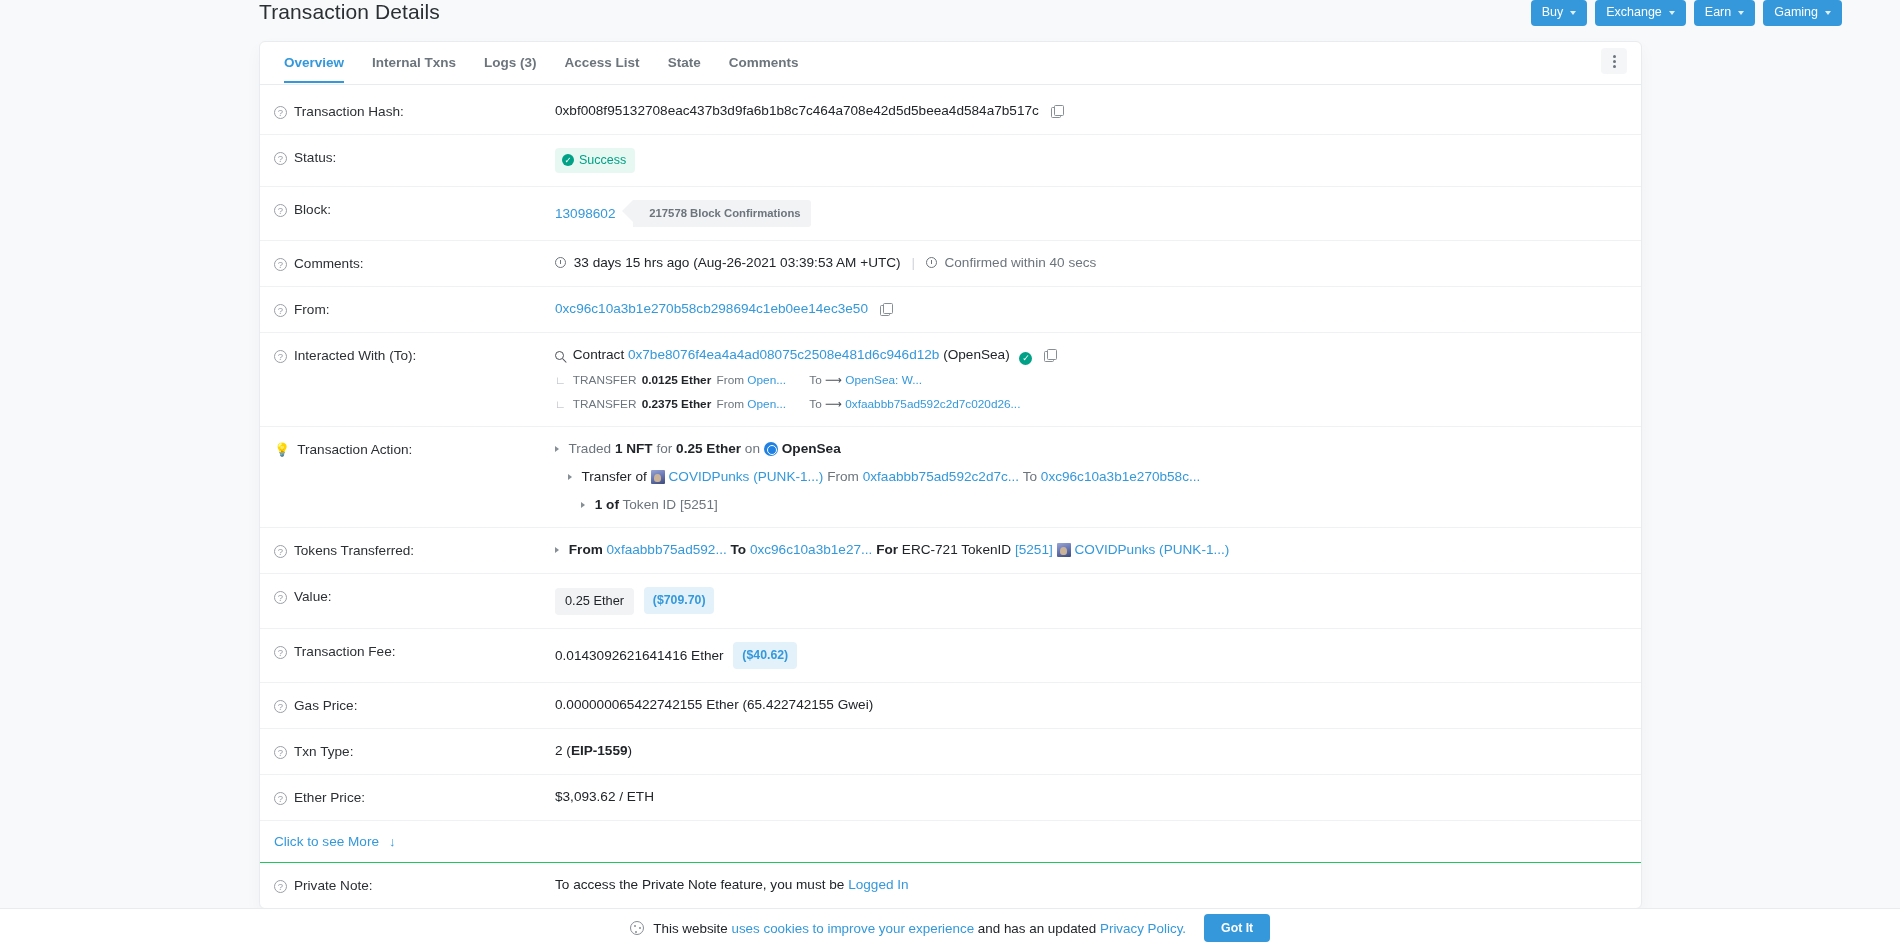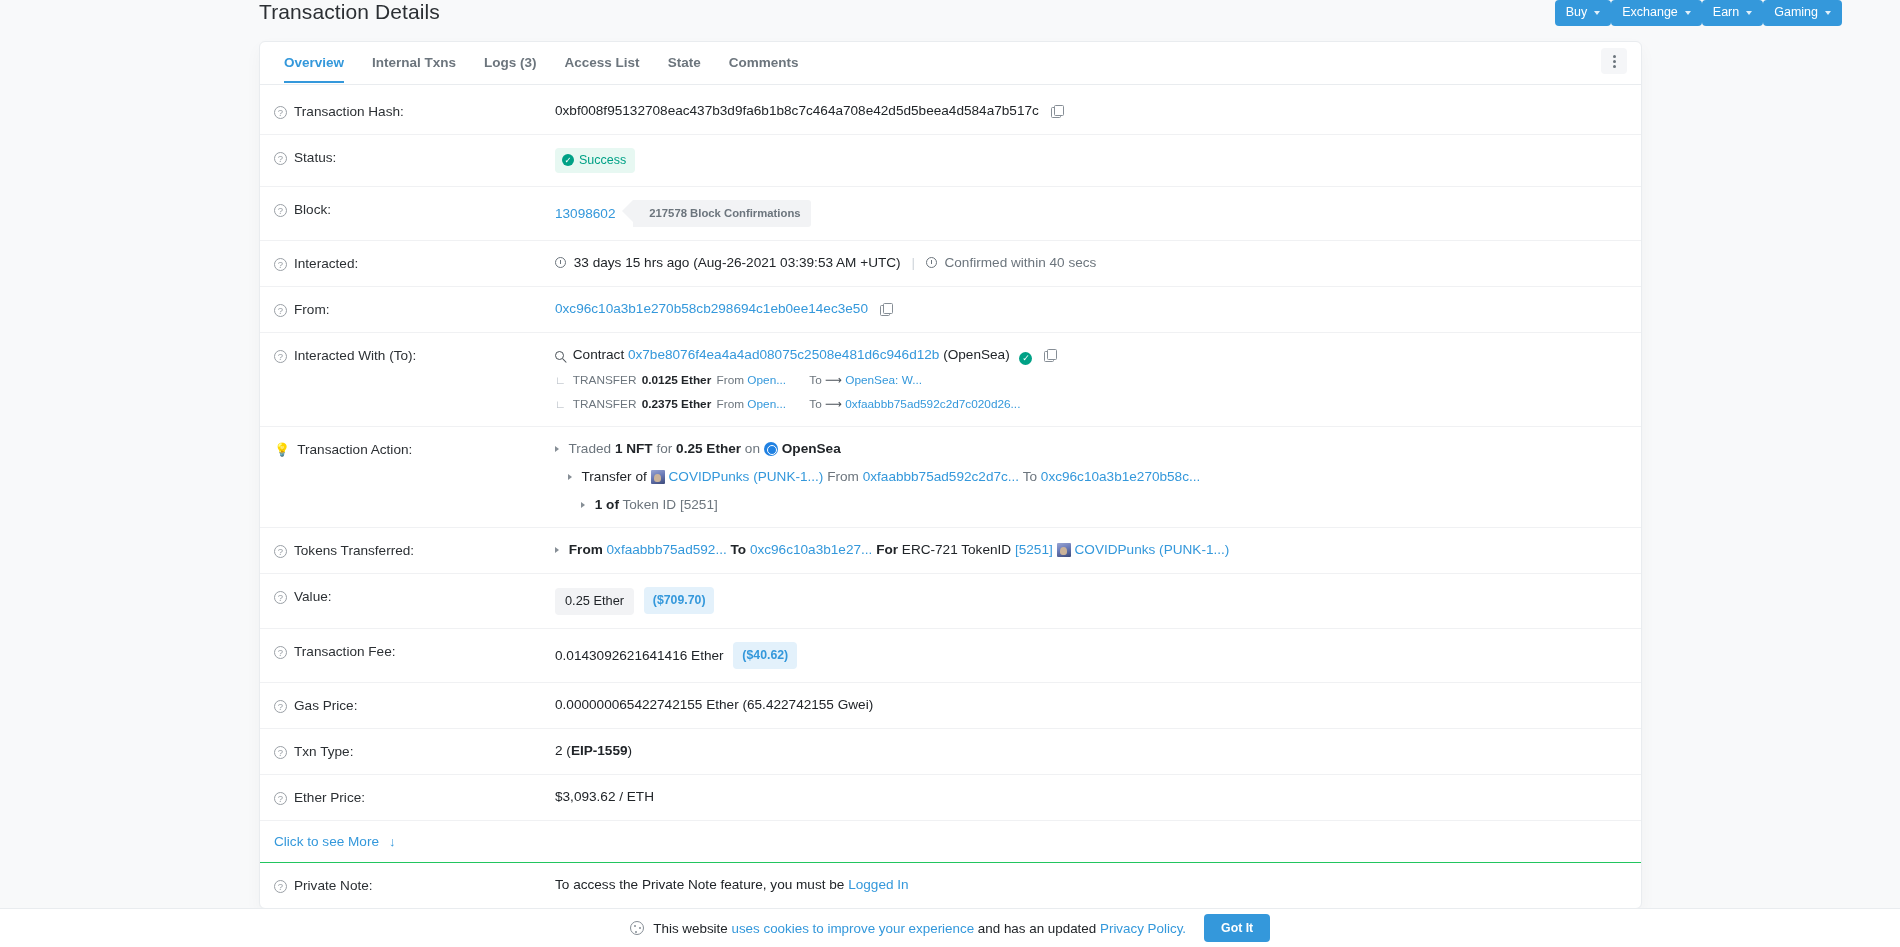--- a/index.html
+++ b/index.html
@@ -25,20 +25,21 @@
     left: 259px; top: 0px;
     font-size: 21px;
     font-weight: 400;
     color: #2c3034;
     letter-spacing: .1px;
   }
   .topbtns {
     position: absolute;
     right: 58px; top: 0px;
     display: flex;
+    gap: 8px;
   }
   .topbtn {
     background: #3498db;
     color: #fff;
     border: none;
     border-radius: 4px;
     font-size: 12.5px;
     font-family: "Liberation Sans", sans-serif;
     padding: 5px 11px 6px 11px;
     display: flex;
@@ -494,21 +495,21 @@
       </div>
       <div class="val">
         <a href="#" class="blk-link">13098602</a>
         <span class="conf">217578 Block Confirmations</span>
       </div>
     </div>
 
     <div class="row">
       <div class="label">
         <span class="qm">?</span>
-        <span>Interacted:</span>
+        <span>Comments:</span>
       </div>
       <div class="val">
         <span class="clock"></span>
         <span>33 days 15 hrs ago (Aug-26-2021 03:39:53 AM +UTC)</span>
         <span class="sep">|</span>
         <span class="clock"></span>
         <span class="muted">Confirmed within 40 secs</span>
       </div>
     </div>
 

